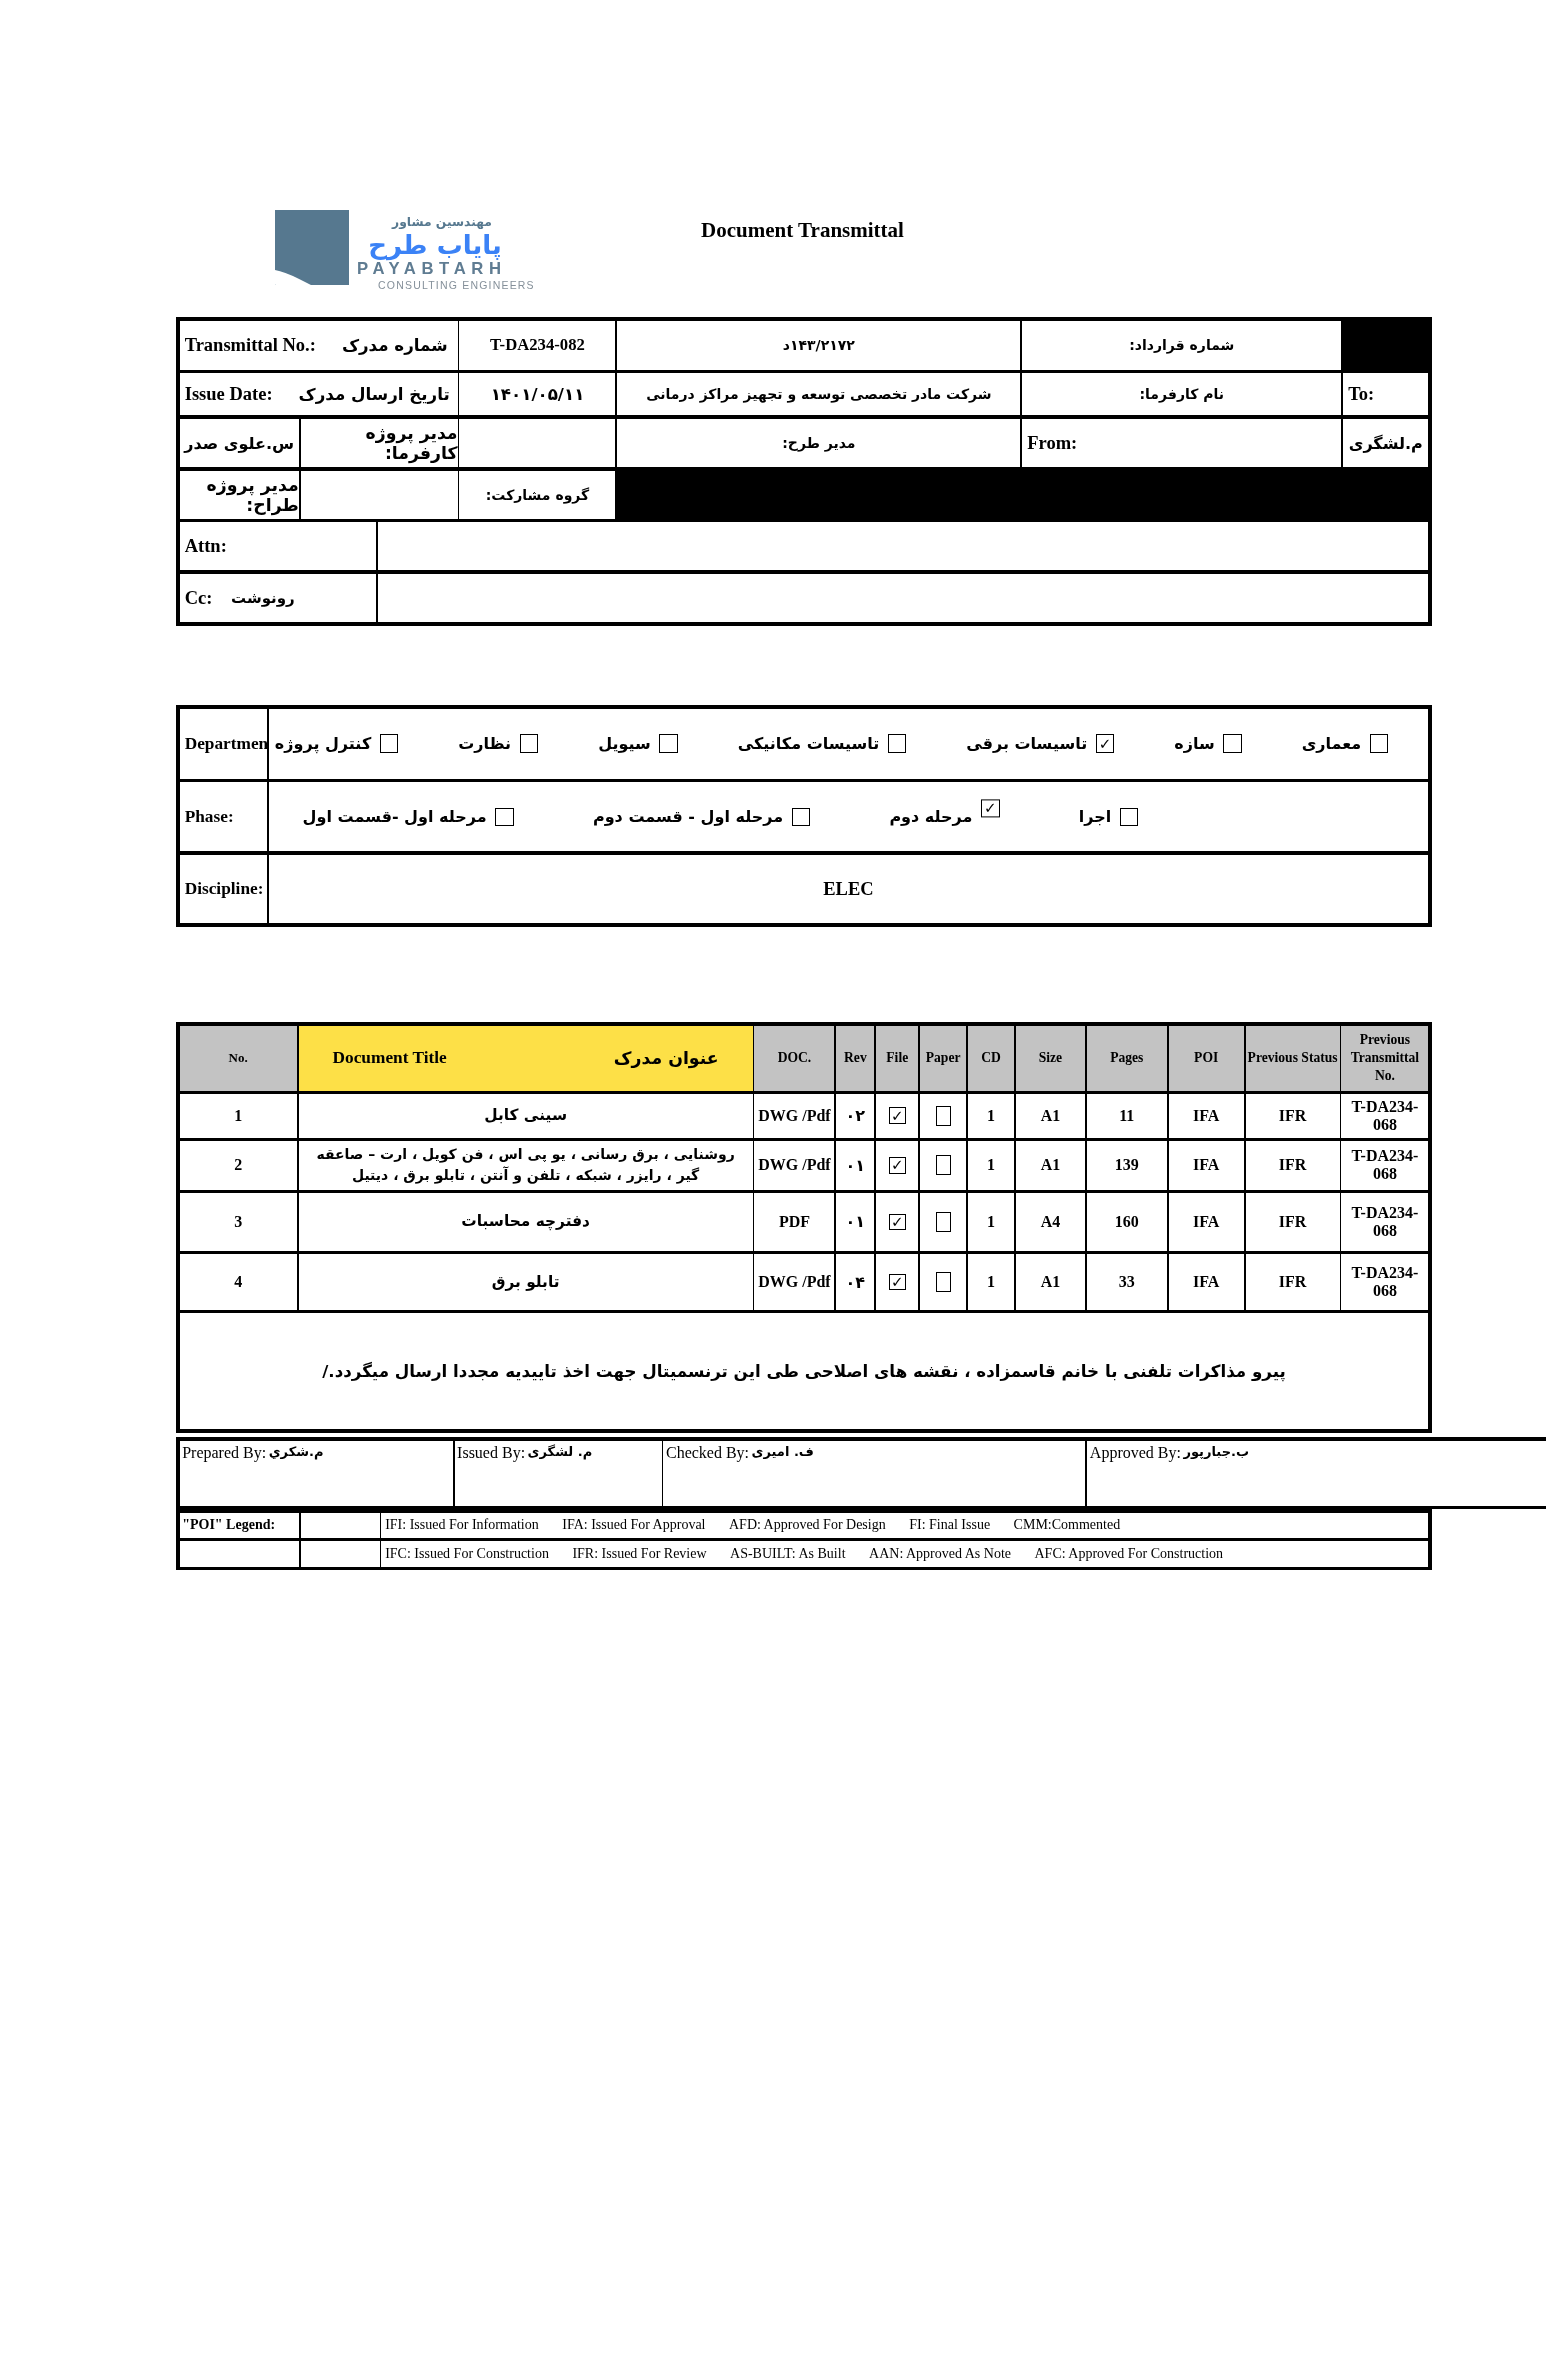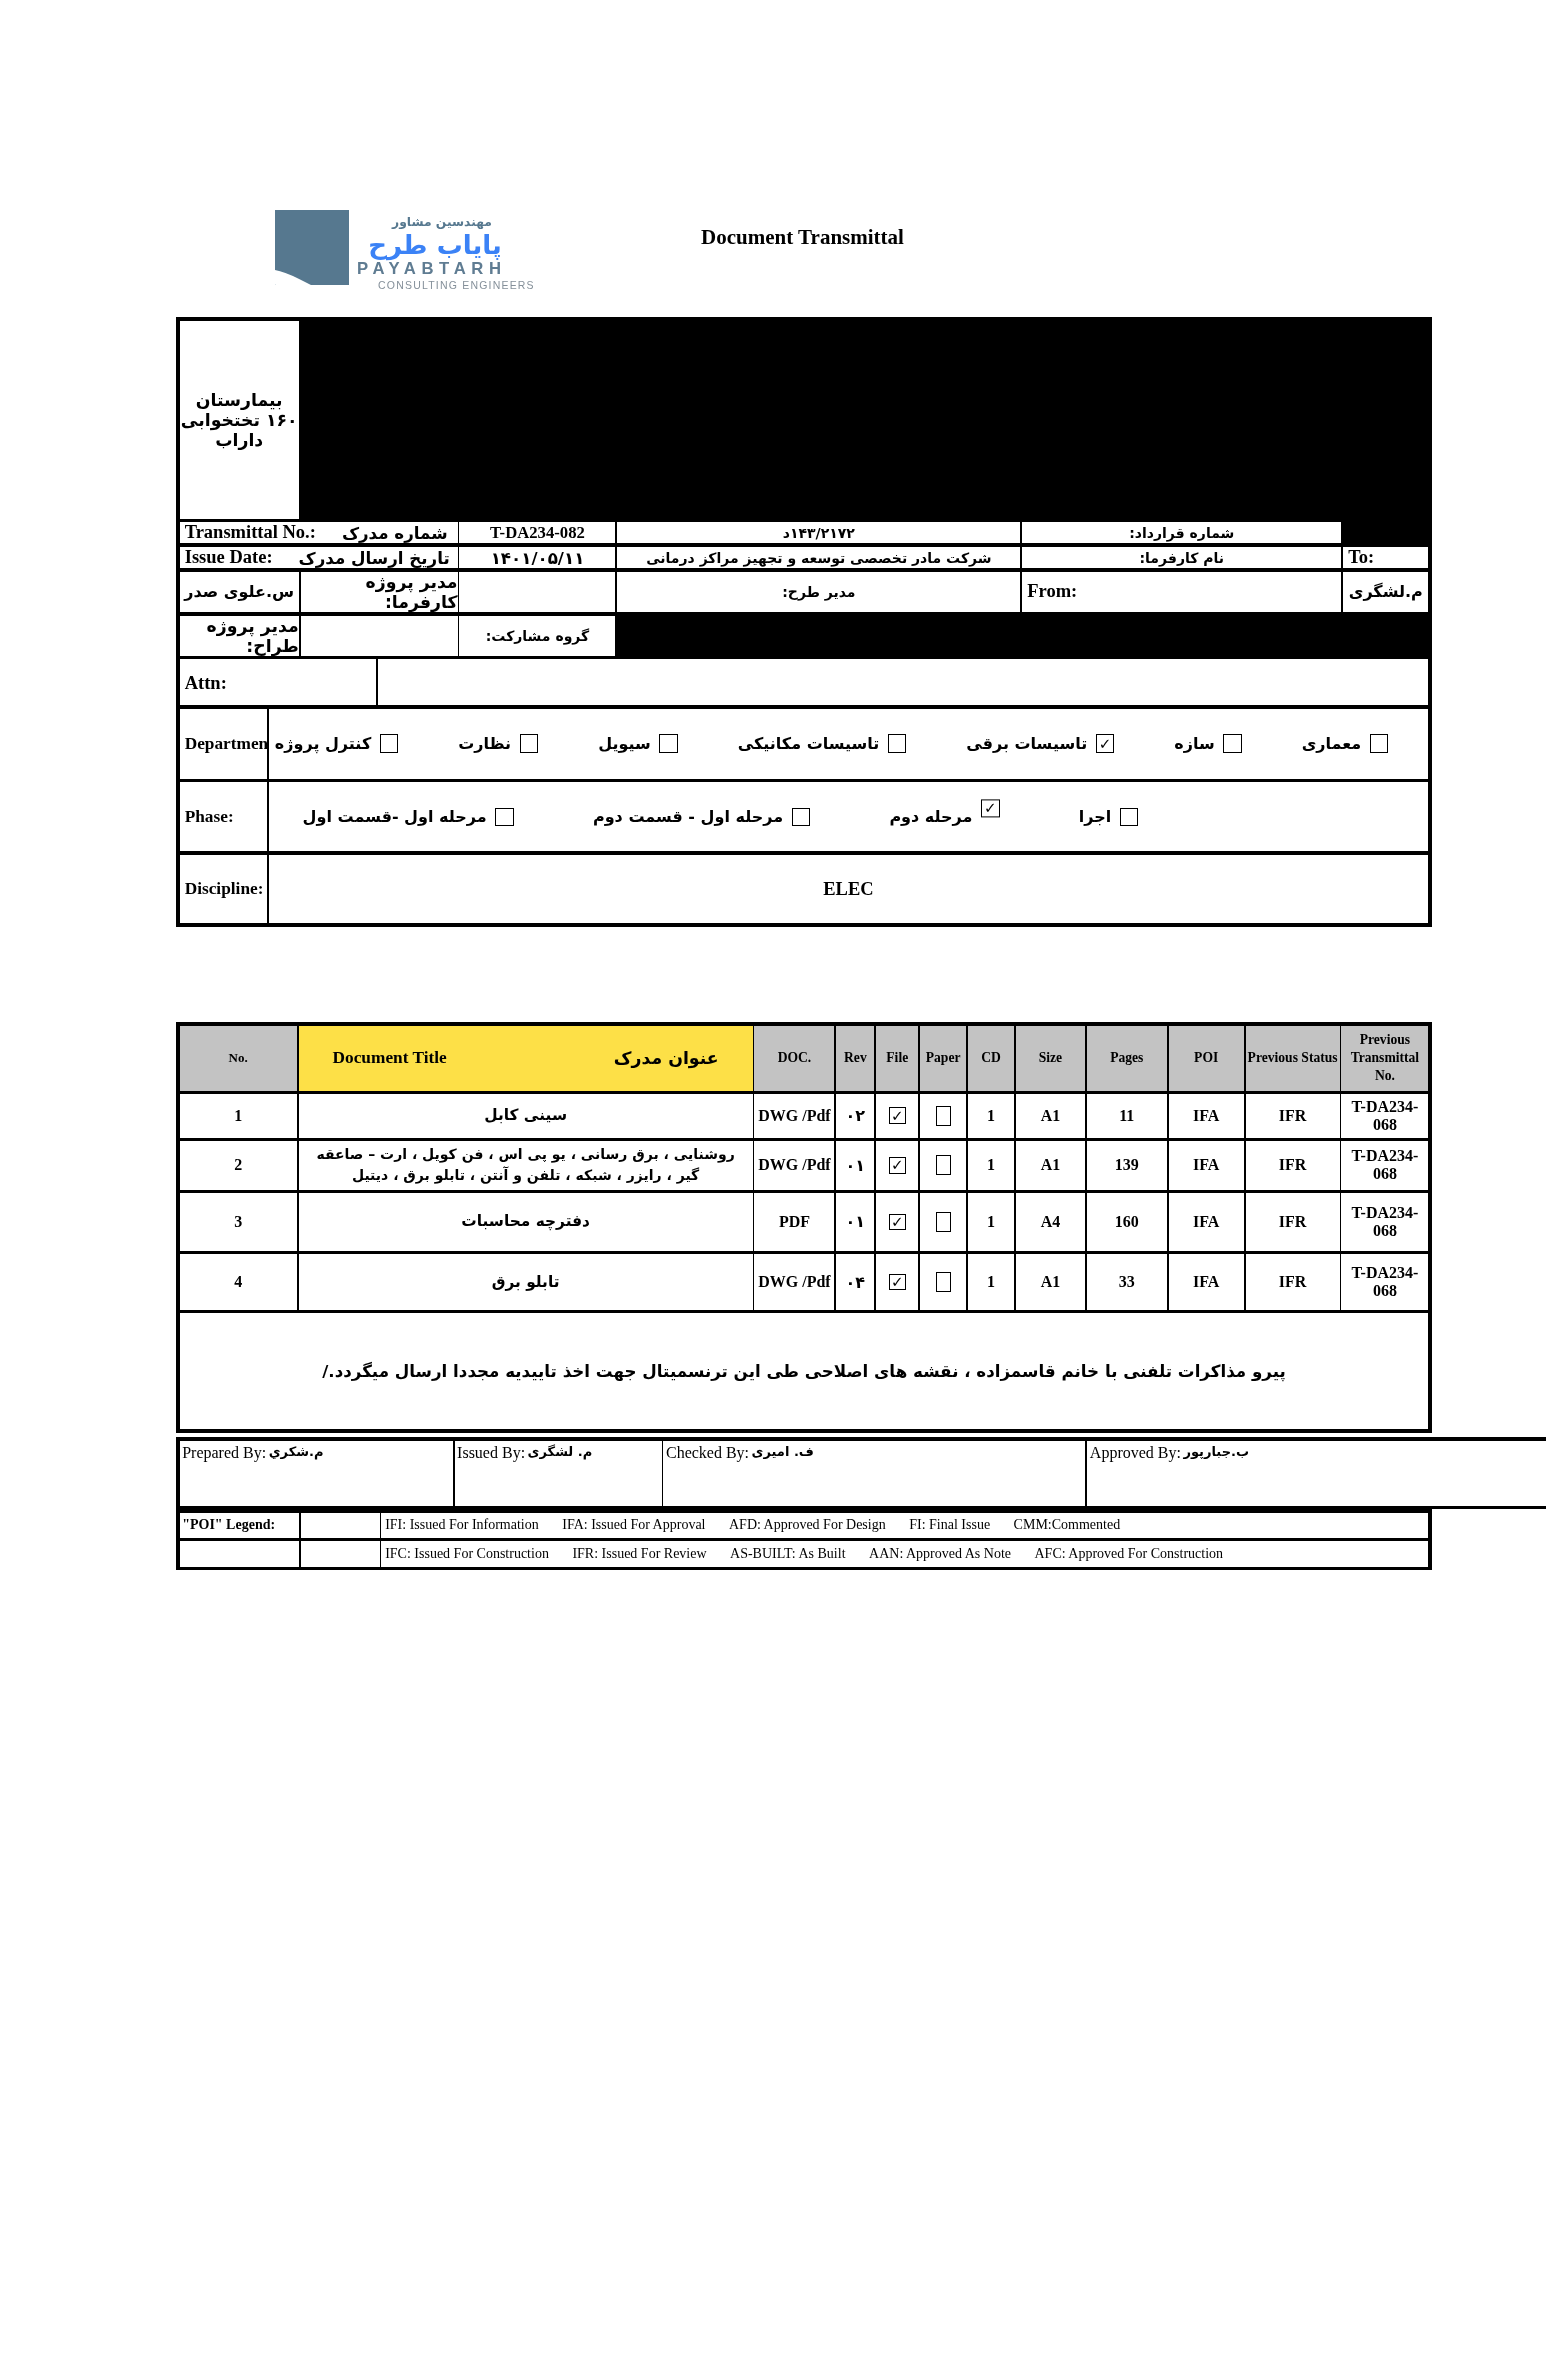--- a/index.html
+++ b/index.html
@@ -12,21 +12,21 @@
   
   .logo-box { position:absolute; left:275px; top:210px; width:74px; height:75px; background:#56788f; overflow:hidden; }
   .logo-swoosh { position:absolute; left:-15.4px; bottom:8.6px; width:105px; height:16px; background:#fff;
                  transform:rotate(27deg); transform-origin:left center; border-radius:50% 10% 50% 10% / 100% 30% 100% 30%; }
   .logo-fa1 { position:absolute; left:377px; top:215px; width:130px; text-align:center; font-size:12.3px; color:#56788f; }
   .logo-fa2 { position:absolute; left:364px; top:230px; width:142px; text-align:center; font-size:26px; color:#3b82f6; }
   .logo-latin { position:absolute; left:357px; top:259px; font-family:"Liberation Sans", sans-serif; font-weight:bold;
                 font-size:16.7px; letter-spacing:5.6px; color:#5f7c92; }
   .logo-sub { position:absolute; left:378px; top:279px; font-family:"Liberation Sans", sans-serif;
               font-size:10.5px; letter-spacing:1.2px; color:#85909a; }
-  .doc-title { position:absolute; left:648px; top:225px; width:309px; text-align:center; font-size:21px; }
+  .doc-title { position:absolute; left:648px; top:218px; width:309px; text-align:center; font-size:21px; }
 
   
   .tbl { position:absolute; background:#000; padding:3.7px; }
   .g { display:grid; column-gap:1.9px; row-gap:3.7px; }
   .c { background:#fff; display:flex; align-items:center; }
   .center { justify-content:center; text-align:center; }
 
   
   #t1 { left:176px; top:317px; width:1256px; display:flex; flex-direction:column; gap:3.7px; }
   #t1a { grid-template-columns:119px 157px 156px 403px 319px 1fr; grid-template-rows:49px 42px 48px 48px; }
@@ -89,21 +89,20 @@
 
   <div class="doc-title en">Document Transmittal</div>
 
   <div id="t1" class="tbl">
     <div id="t1a" class="g">
       <div class="c lbl-en en" style="grid-column:1/3">
         <span>Transmittal No.:</span>
         <span class="fa">شماره مدرک</span>
       </div>
       <div class="c center val en">T-DA234-082</div>
-      <div class="c center hospital fa" style="grid-row:1/5">بیمارستان ۱۶۰ تختخوابی داراب</div>
       <div class="c fa-val fa">۱۴۳/۲۱۷۲د</div>
       <div class="c fa-lbl fa">شماره قرارداد:</div>
 
       <div class="c lbl-en en" style="grid-column:1/3">
         <span>Issue Date:</span>
         <span class="fa">تاریخ ارسال مدرک</span>
       </div>
       <div class="c center val fa">۱۴۰۱/۰۵/۱۱</div>
       <div class="c fa-val fa">شرکت مادر تخصصی توسعه و تجهیز مراکز درمانی</div>
       <div class="c fa-lbl fa">نام کارفرما:</div>

